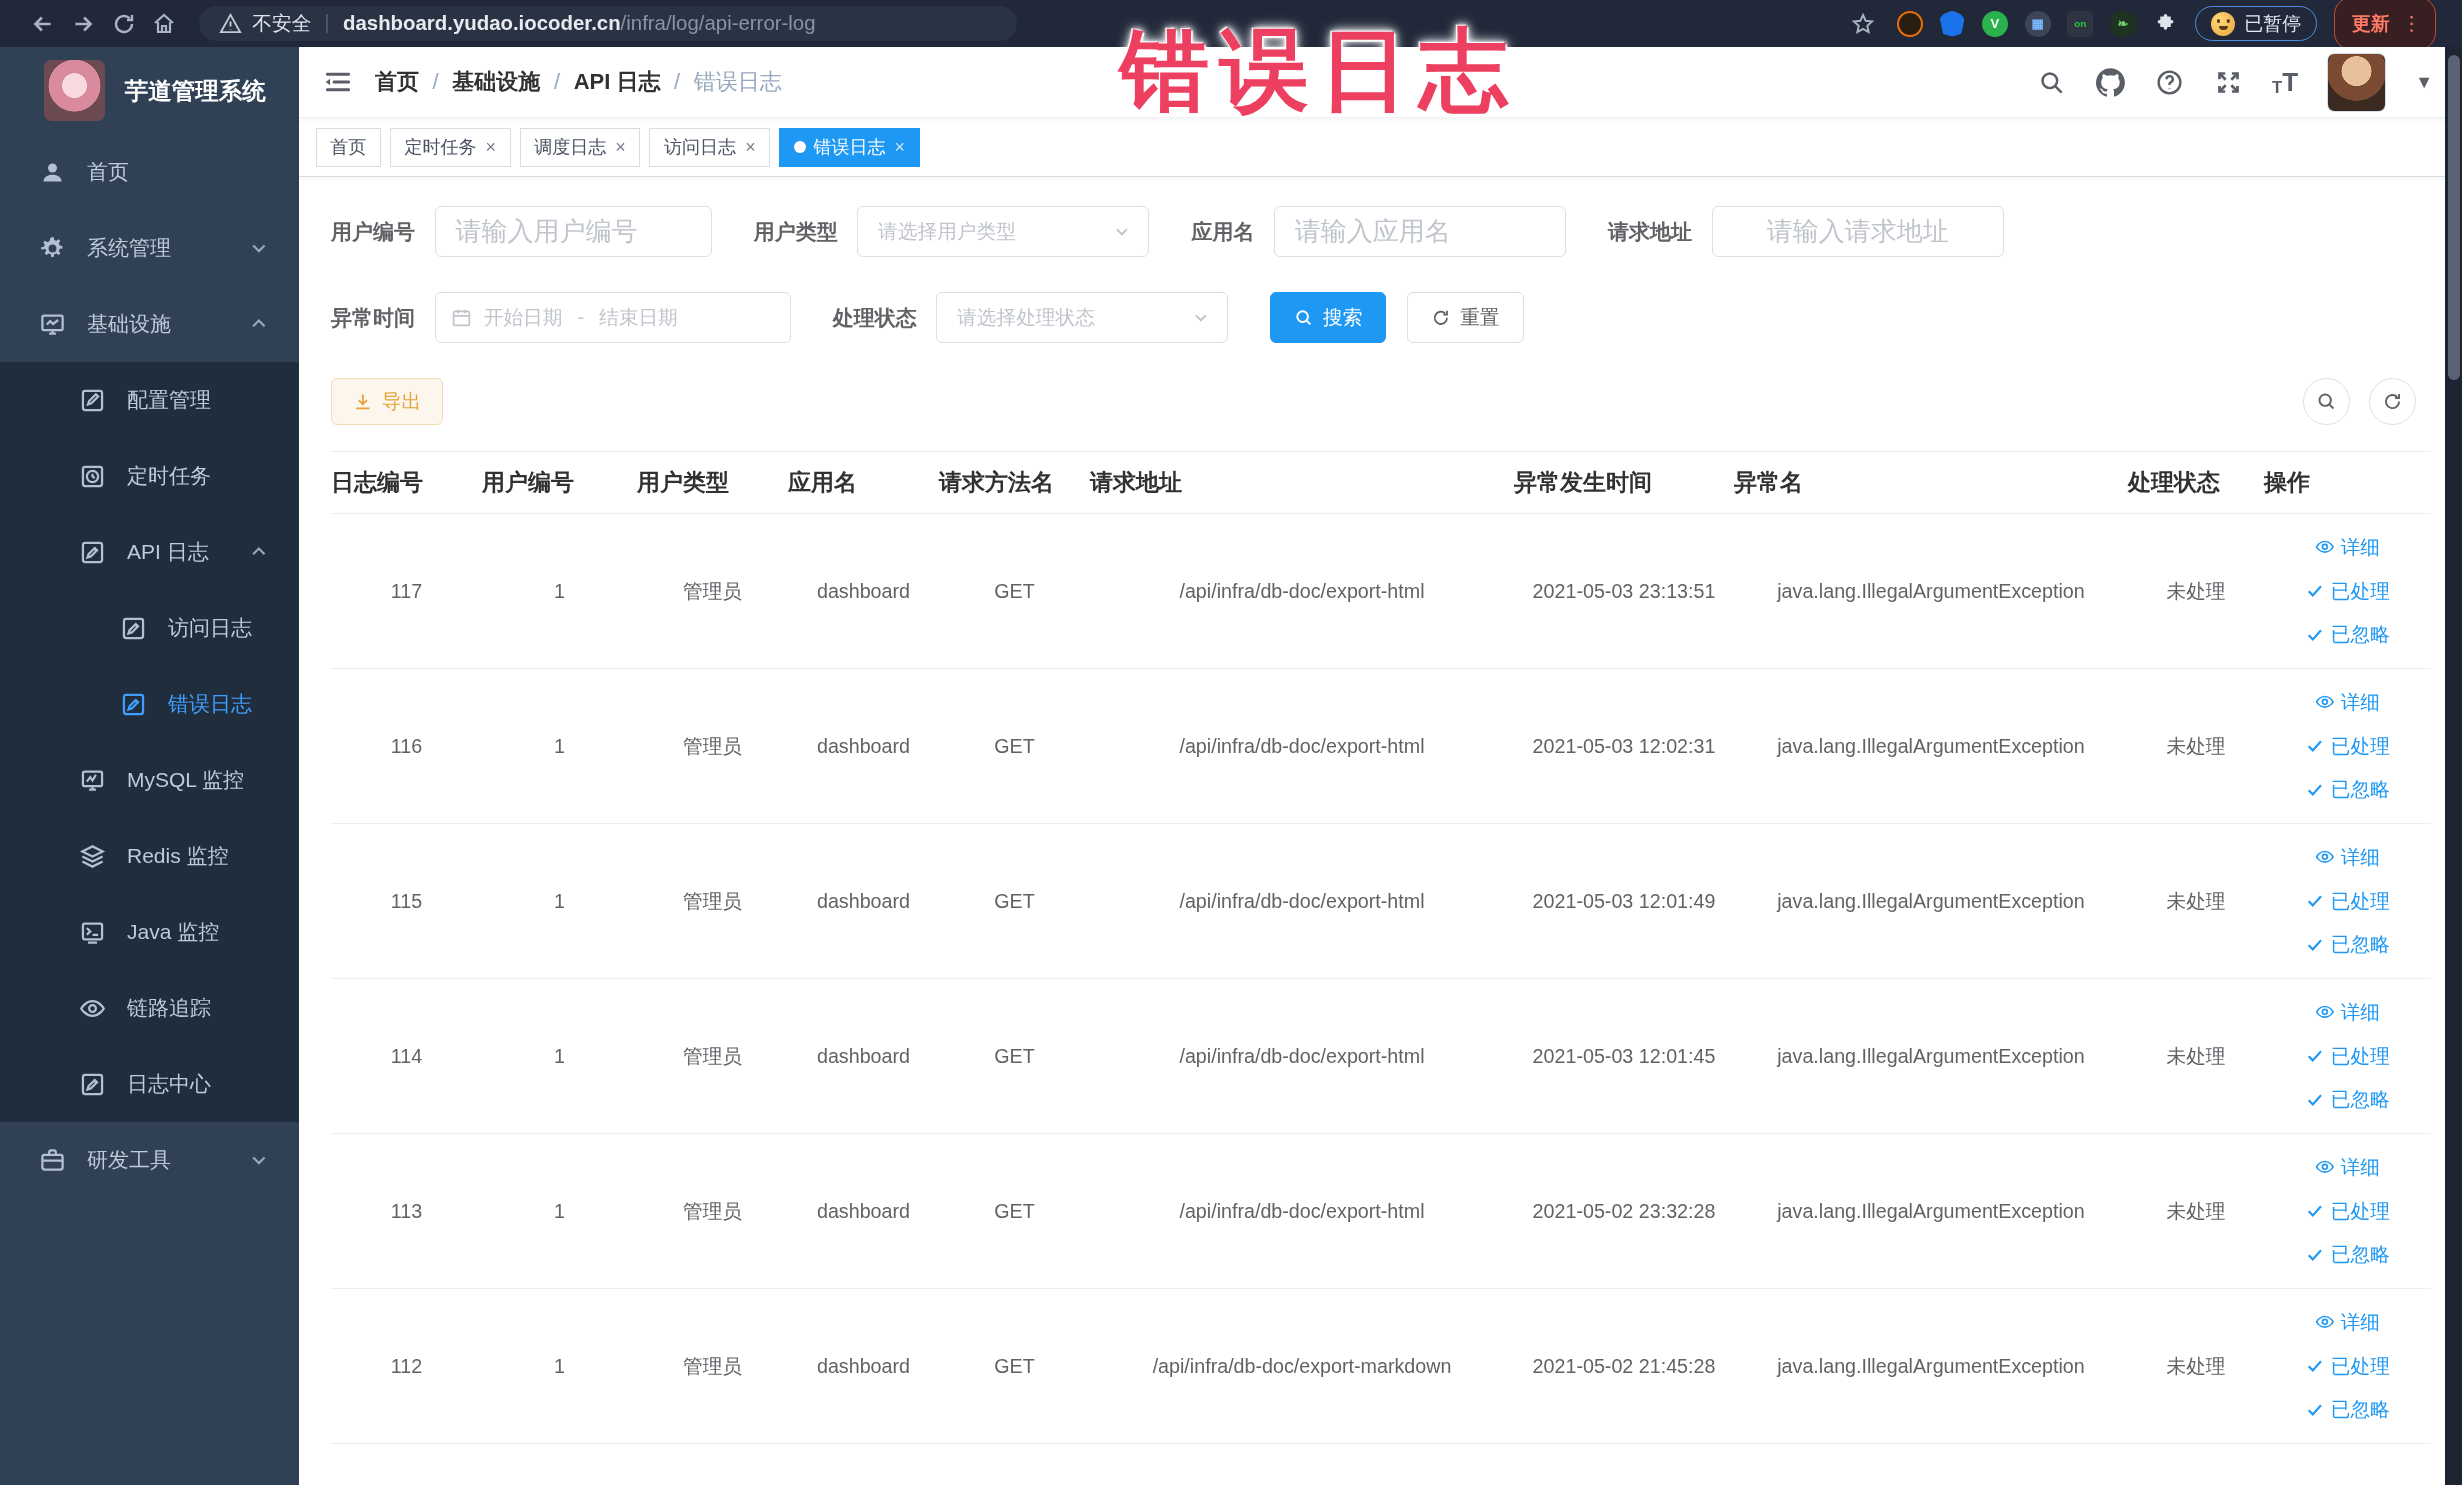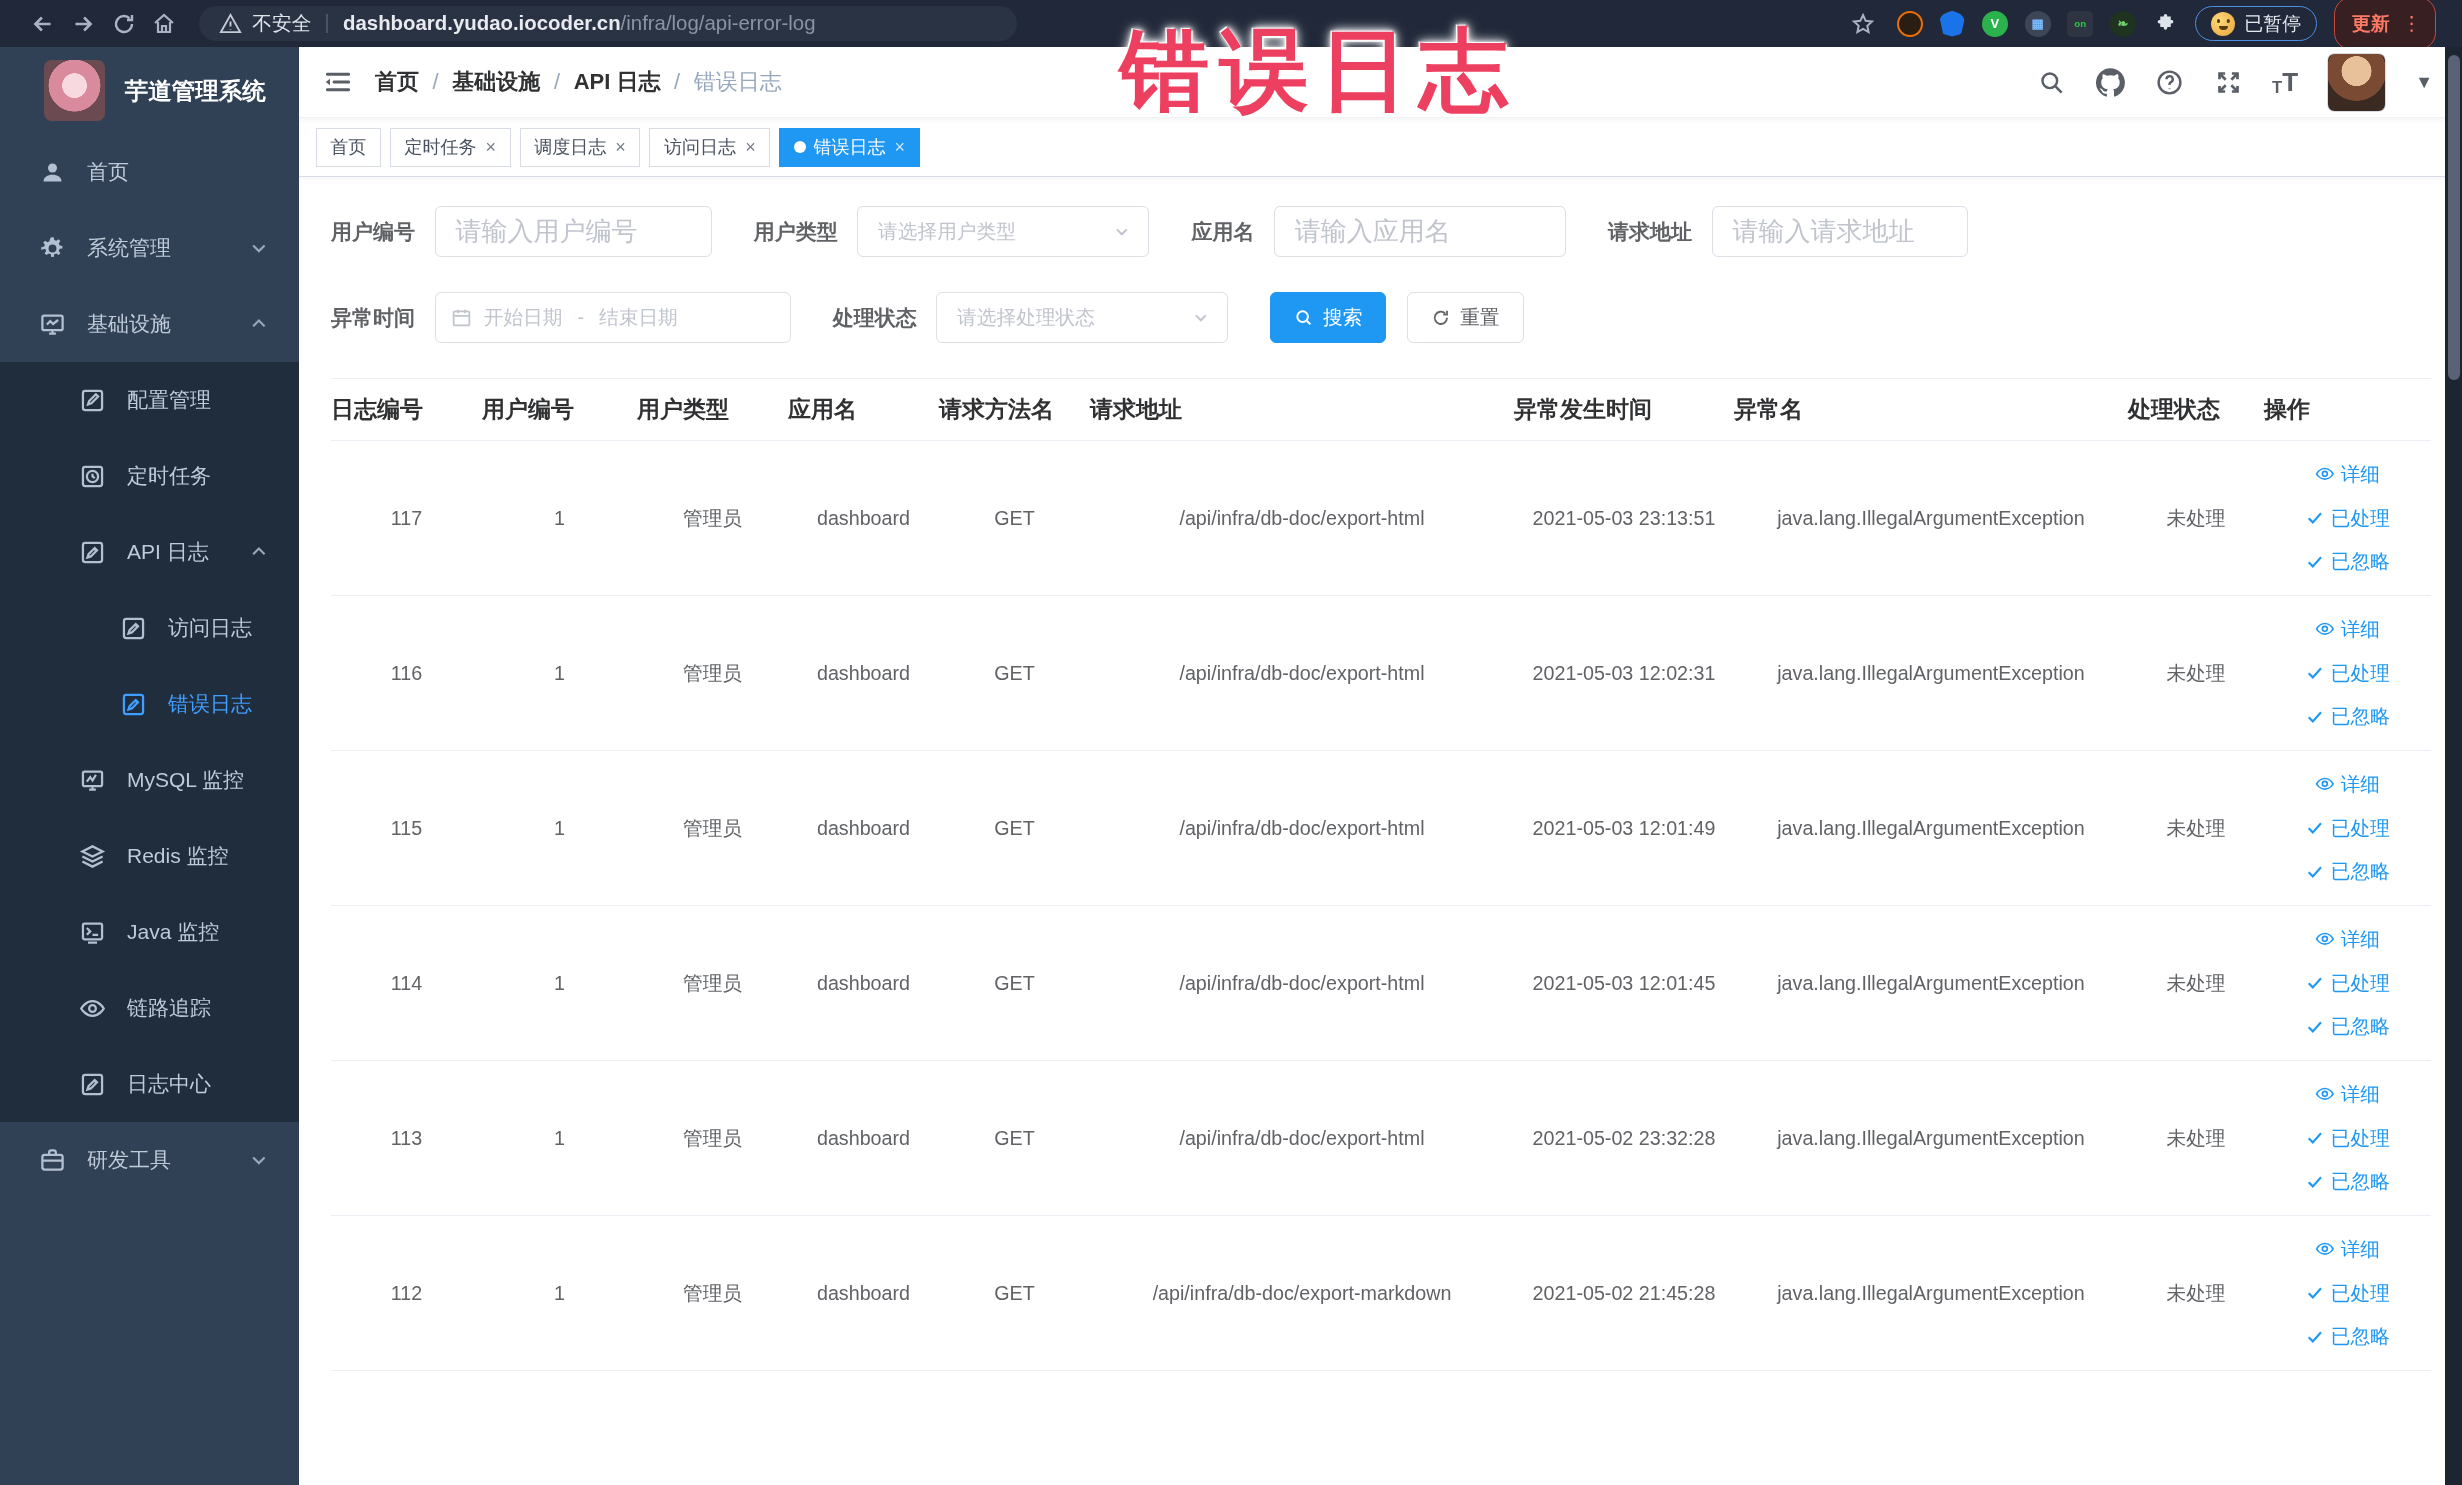--- a/index.html
+++ b/index.html
@@ -422,21 +422,21 @@
                 </svg>
             </span>
           </div>
         </div>
         <div class="filter-group">
           <span class="f-label">应用名</span>
           <input class="el-input" style="width: 292px;" placeholder="请输入应用名">
         </div>
         <div class="filter-group" style="margin-right:0">
           <span class="f-label">请求地址</span>
-          <input class="el-input" style="width: 256px;" placeholder="请输入请求地址">
+          <input class="el-input" style="width: 292px; text-align: center;" placeholder="请输入请求地址">
         </div>
       </div>
 
       <div class="filter-row">
         <div class="filter-group">
           <span class="f-label">异常时间</span>
           <div class="el-range">
             <span class="cal-ic">
               <svg viewBox="0 0 24 24" fill="none" stroke="currentColor" stroke-width="2">
                   <rect x="3" y="5" width="18" height="16" rx="2"></rect>
@@ -468,20 +468,43 @@
         </button>
         <button class="btn btn-plain">
           <svg viewBox="0 0 24 24" fill="none" stroke="currentColor" stroke-width="2.2">
               <path d="M19.5 12a7.5 7.5 0 1 1-2.2-5.3"></path>
               <path d="M19.5 3.5V8h-4.5"></path>
             </svg>
           <span>重置</span>
         </button>
       </div>
 
+      <div class="toolbar">
+        <button class="btn-export">
+          <svg viewBox="0 0 24 24" fill="none" stroke="currentColor" stroke-width="2.2">
+              <path d="M12 3v11M7 10l5 5 5-5"></path>
+              <path d="M4 20h16"></path>
+            </svg>
+          <span>导出</span>
+        </button>
+        <div class="tool-right">
+          <span class="circle-btn">
+            <svg viewBox="0 0 24 24" fill="none" stroke="currentColor" stroke-width="2.2">
+                <circle cx="10.5" cy="10.5" r="6.5"></circle>
+                <path d="M15.5 15.5L20 20"></path>
+              </svg>
+          </span>
+          <span class="circle-btn">
+            <svg viewBox="0 0 24 24" fill="none" stroke="currentColor" stroke-width="2.2">
+                <path d="M19.5 12a7.5 7.5 0 1 1-2.2-5.3"></path>
+                <path d="M19.5 3.5V8h-4.5"></path>
+              </svg>
+          </span>
+        </div>
+      </div>
 
       <table class="grid">
         <colgroup>
           <col style="width:151px">
             <col style="width:155px">
             <col style="width:151px">
             <col style="width:151px">
             <col style="width:151px">
           <col style="width:424px">
             <col style="width:220px">

